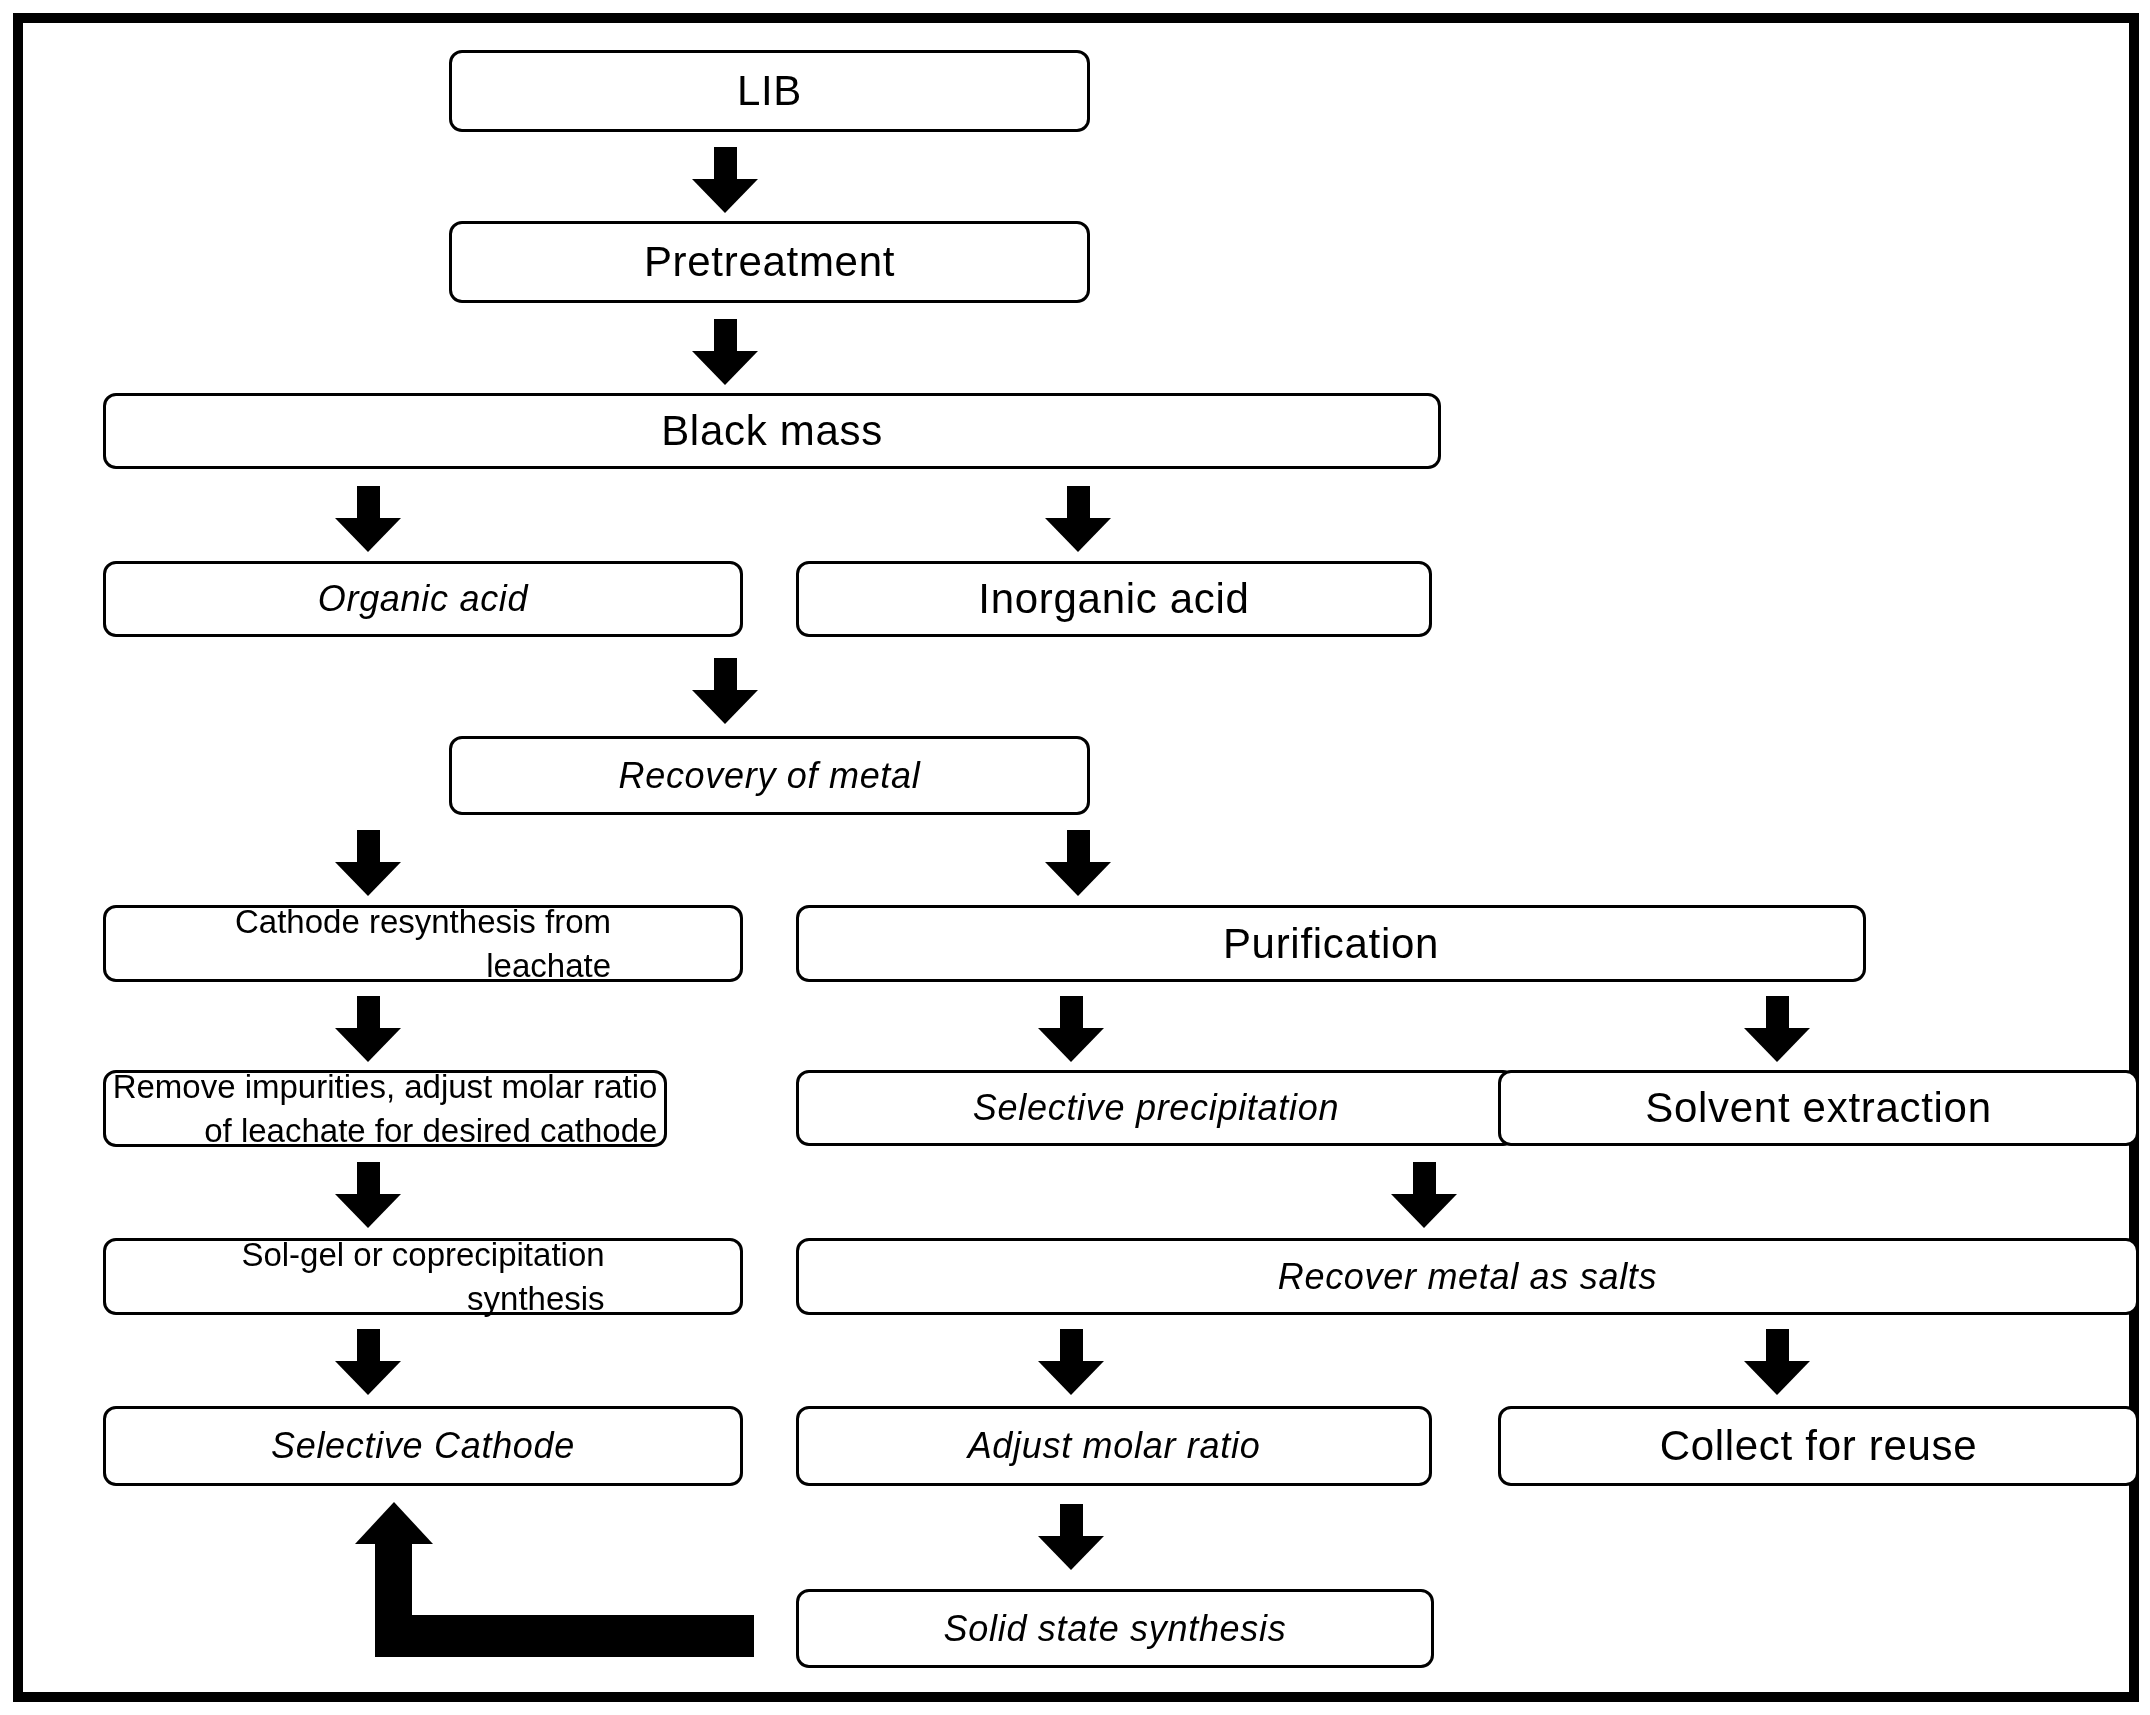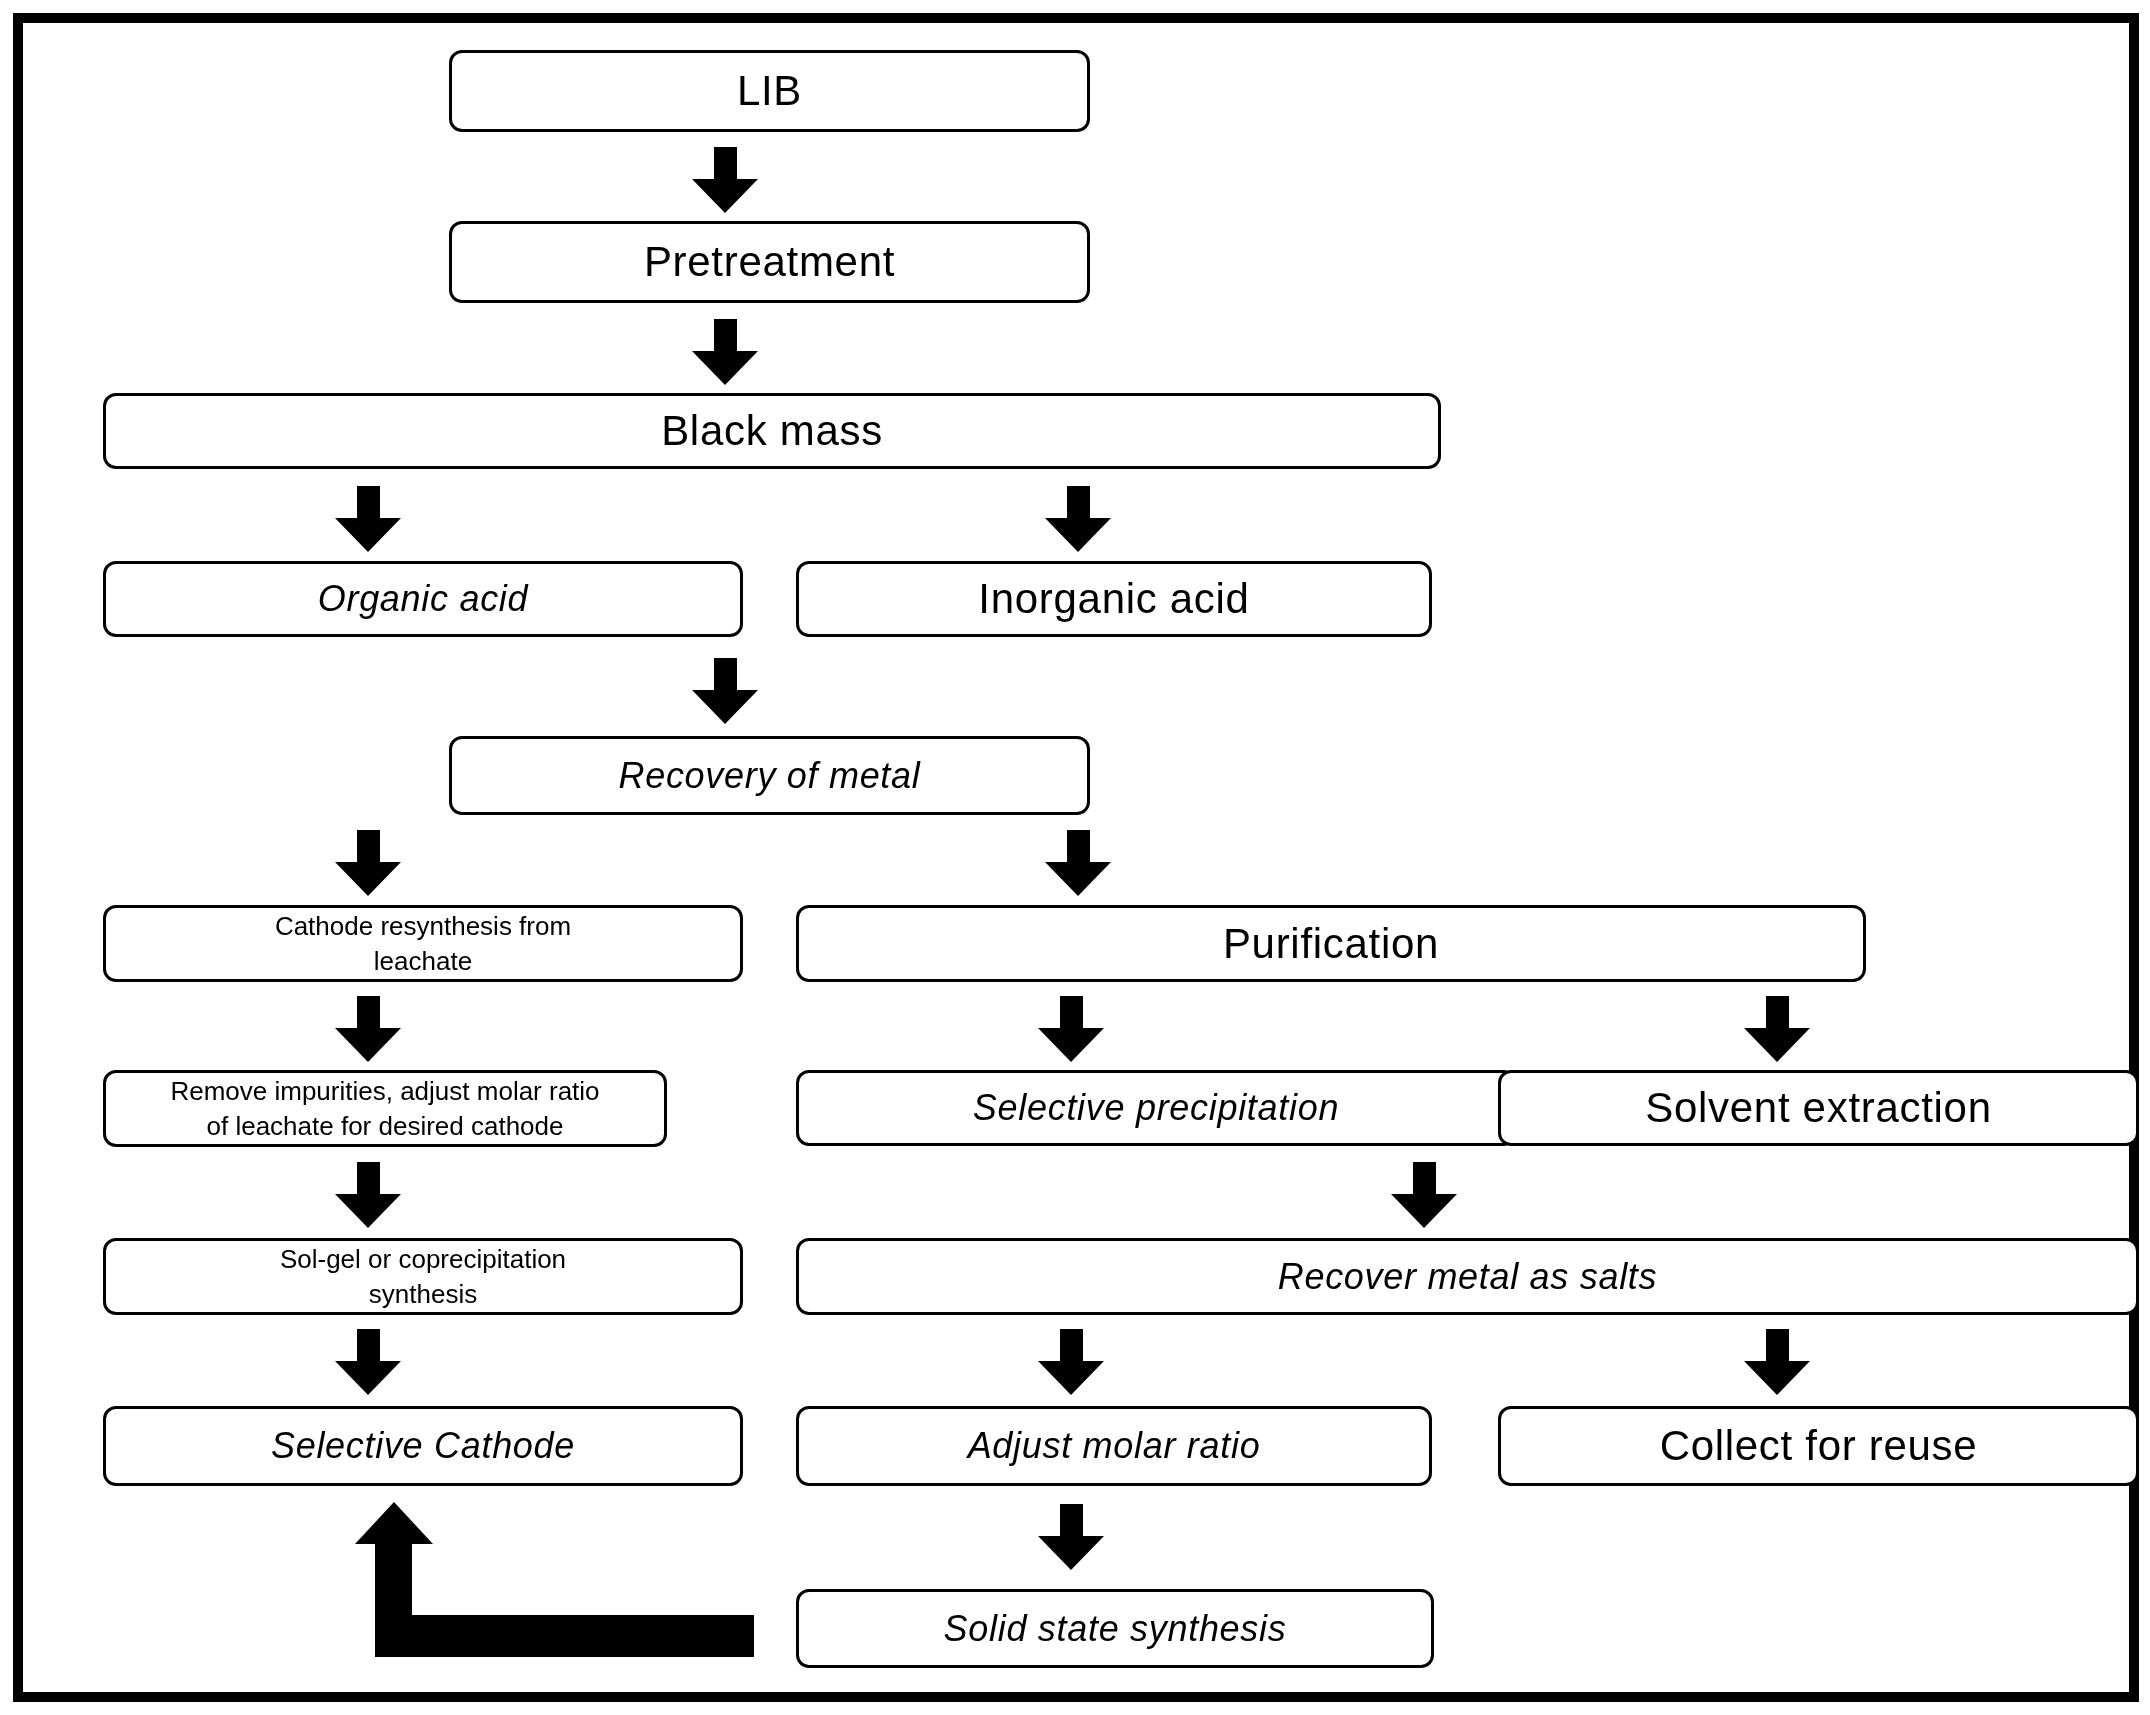--- a/index.html
+++ b/index.html
@@ -14,21 +14,21 @@
     position:absolute; left:13px; top:13px; width:2126px; height:1689px;
     border:10.7px solid var(--ink);
   }
   .node {
     position:absolute; background:var(--paper); border:3.6px solid var(--ink);
     border-radius:13px; display:flex; align-items:center; justify-content:center;
     text-align:center; color:var(--ink);margin-left:44px;
   }
   .fs-xl { font-size:42px; letter-spacing:0.7px; white-space:nowrap; }
   .fs-lg { font-size:36px; letter-spacing:0.7px; white-space:nowrap;font-style:italic; }
-  .fs-sm { font-size:26px; line-height:1.32; white-space:pre-line; }
+  .fs-sm { font-size:33px; line-height:1.32; white-space:pre-line;text-align:right; }
   .arrow {
     position:absolute; width:66px;
     display:flex; flex-direction:column; align-items:center;
   }
   .arrow .sh { width:23px; height:31.5px; background:var(--ink); }
   .arrow .hd {
     width:0; height:0;
     border-left:33px solid transparent; border-right:33px solid transparent;
     border-top:34px solid var(--ink);
   }

